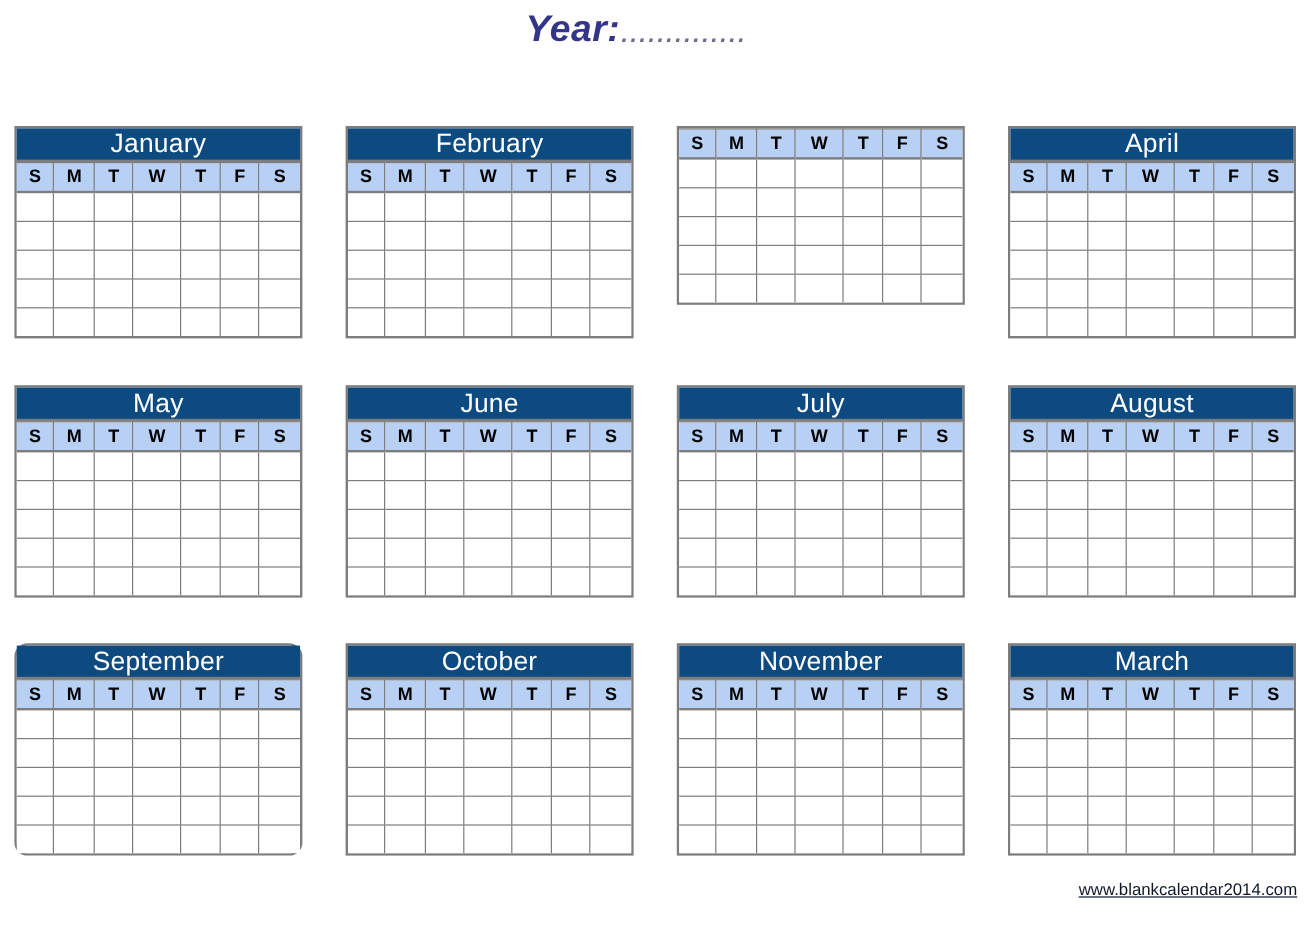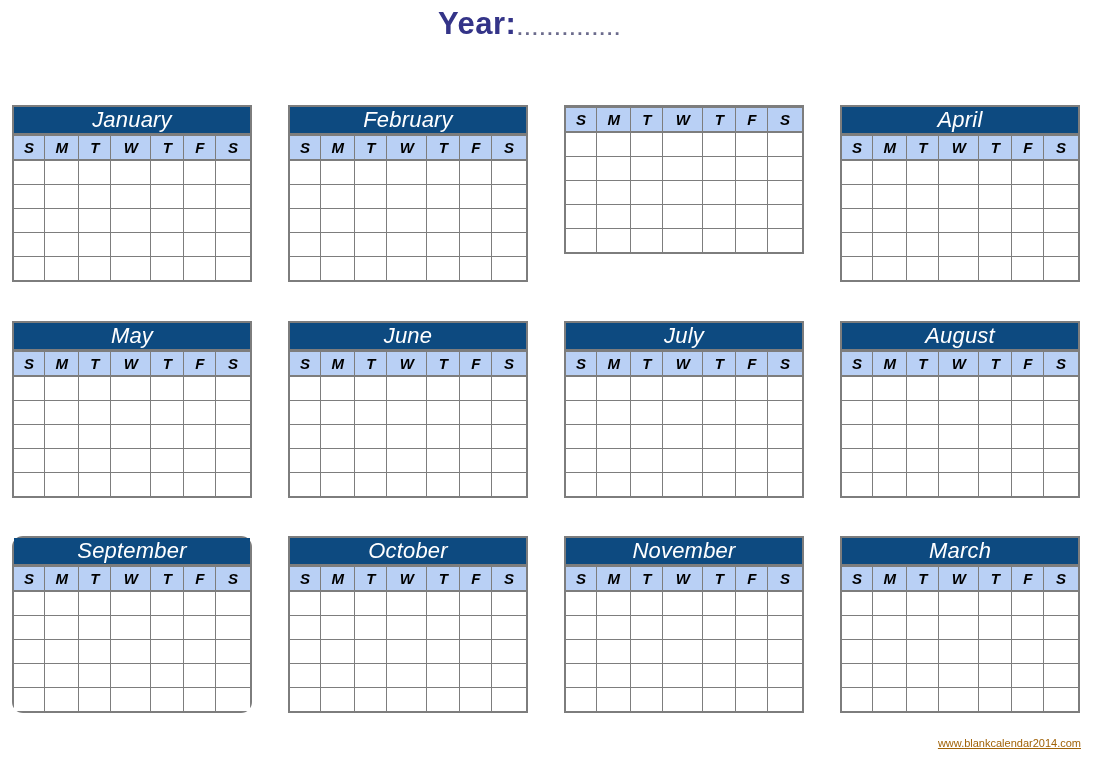--- a/index.html
+++ b/index.html
@@ -16,20 +16,21 @@
     overflow: hidden;
   }
 
   
   #title-area {
     position: absolute;
     left: 0;
     top: 6px;
     width: 1084px;
     height: 44px;
+    font-style: italic;
   }
   #title-inner {
     position: absolute;
     left: 438px;
     top: 0;
     display: flex;
     align-items: baseline;
     white-space: nowrap;
   }
   #year-label {
@@ -57,21 +58,20 @@
     top: 0;
     width: 1095px;
     height: 772px;
   }
   .cal {
     position: absolute;
     width: 240px;
     box-sizing: border-box;
     border: 2px solid #7d7d7d;
     background: #ffffff;
-    font-style: italic;
   }
   .cal-title {
     height: 26px;
     line-height: 26px;
     background: #0d4a80;
     color: #ffffff;
     text-align: center;
     font-size: 22px;
     font-weight: normal;
     letter-spacing: 0.2px;
@@ -122,22 +122,22 @@
 
   
   #footer {
     position: absolute;
     left: 0;
     top: 733px;
     width: 1081px;
     text-align: right;
   }
   #footer-link {
-    font-size: 11px;
-    color: #a16207;
+    font-size: 14px;
+    color: #0f172a;
     font-family: "Liberation Sans", sans-serif;
     letter-spacing: 0px;
   }
 </style>
 </head>
 <body>
 
 <div id="title-area">
   <div id="title-inner">
     <span id="year-label">Year:</span>

